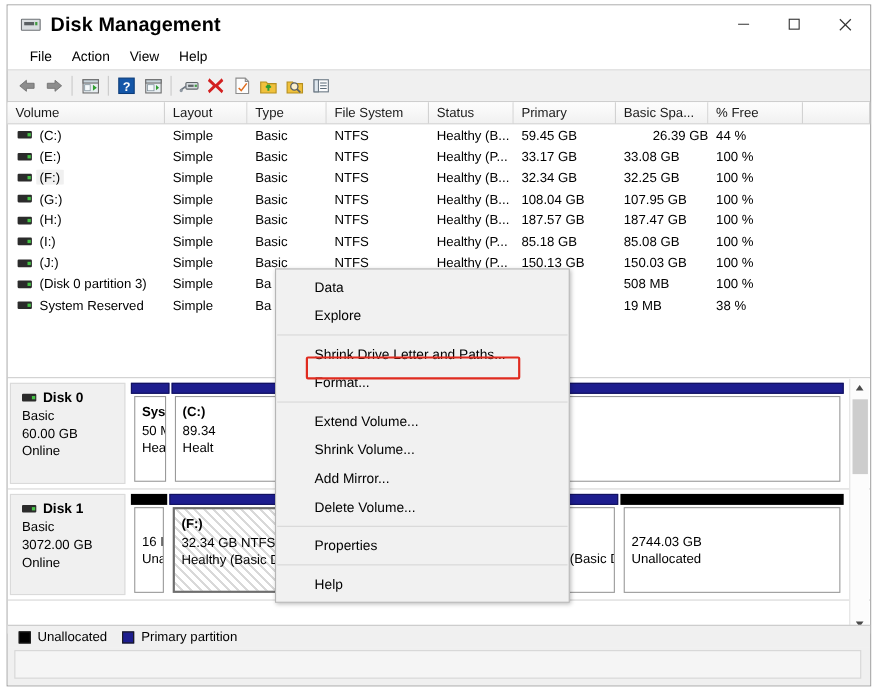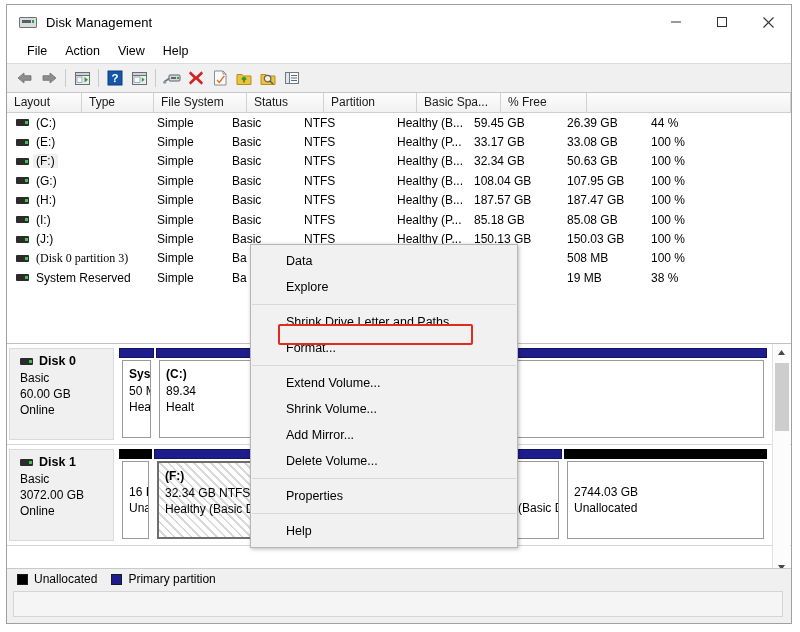--- a/index.html
+++ b/index.html
@@ -18,21 +18,21 @@
   .titlebar{
     position:relative;height:34px;background:#ffffff;
     display:flex;align-items:center;
   }
   .title-ico{
     width:18px;height:14px;margin-left:12px;margin-right:9px;position:relative;
   }
   .title-ico .body{position:absolute;left:0;top:2px;width:18px;height:11px;background:#d9dde0;border:1px solid #6d7175;border-radius:1px;box-sizing:border-box;}
   .title-ico .slot{position:absolute;left:3px;top:5px;width:9px;height:3px;background:#5a5f63;}
   .title-ico .led{position:absolute;left:13px;top:5px;width:2px;height:3px;background:#3f9b3f;}
-  .title-text{font-size:13px;color:#000;letter-spacing:.1px;}
+  .title-text{font-size:18px;color:#000;letter-spacing:.1px;font-weight:bold;}
   .wbtns{position:absolute;right:0;top:0;height:34px;display:flex;}
   .wbtn{width:46px;height:34px;display:flex;align-items:center;justify-content:center;}
   .wbtn svg{display:block;}
   
   .menubar{height:24px;display:flex;align-items:center;padding-left:11px;background:#fff;}
   .menubar .mi{font-size:12.5px;padding:2px 9px;color:#000;}
   
   .toolbar{
     height:28px;background:#f0f0f0;border-top:1px solid #dcdcdc;border-bottom:1px solid #c6c6c6;
     display:flex;align-items:center;padding-left:6px;gap:0px;
@@ -223,41 +223,42 @@
           <rect x="1.5" y="1.5" width="4" height="11" fill="#dfe7ee" stroke="#6d7a86"></rect>
           <line x1="7" y1="4.5" x2="13" y2="4.5" stroke="#5b6b78"></line>
           <line x1="7" y1="7" x2="13" y2="7" stroke="#5b6b78"></line>
           <line x1="7" y1="9.5" x2="13" y2="9.5" stroke="#5b6b78"></line>
         </svg>
     </div>
   </div>
 
   <div class="listwrap">
     <div class="lhead">
+      <div class="hc" style="width:143px">Volume</div>
       <div class="hc" style="width:75px">Layout</div>
       <div class="hc" style="width:72px">Type</div>
       <div class="hc" style="width:93px">File System</div>
       <div class="hc" style="width:77px">Status</div>
-      <div class="hc" style="width:93px">Partition</div>
+      <div class="hc" style="width:93px">Primary</div>
       <div class="hc" style="width:84px">Basic Spa...</div>
       <div class="hc" style="width:86px">% Free</div>
       <div class="hc" style="flex:1"></div>
     </div>
     <div id="vrows">
         <div class="row">
           <div class="cell c0" style="width: 143px;">
             <span class="vico"></span>
             <span>(C:)</span>
           </div>
           <div class="cell c1" style="width: 75px;">Simple</div>
           <div class="cell c2" style="width: 72px;">Basic</div>
           <div class="cell c3" style="width: 93px;">NTFS</div>
           <div class="cell c4" style="width: 77px;">Healthy (B...</div>
           <div class="cell c5" style="width: 93px;">59.45 GB</div>
-          <div class="cell c6" style="width: 84px;">26.39 GB</div>
+          <div class="cell c6" style="width: 84px; text-align: right;">26.39 GB</div>
           <div class="cell c7" style="width: 86px;">44 %</div>
         </div>
         <div class="row">
           <div class="cell c0" style="width: 143px;">
             <span class="vico"></span>
             <span>(E:)</span>
           </div>
           <div class="cell c1" style="width: 75px;">Simple</div>
           <div class="cell c2" style="width: 72px;">Basic</div>
           <div class="cell c3" style="width: 93px;">NTFS</div>
@@ -269,21 +270,21 @@
         <div class="row">
           <div class="cell c0" style="width: 143px;">
             <span class="vico"></span>
             <span class="sel-lite">(F:)</span>
           </div>
           <div class="cell c1" style="width: 75px;">Simple</div>
           <div class="cell c2" style="width: 72px;">Basic</div>
           <div class="cell c3" style="width: 93px;">NTFS</div>
           <div class="cell c4" style="width: 77px;">Healthy (B...</div>
           <div class="cell c5" style="width: 93px;">32.34 GB</div>
-          <div class="cell c6" style="width: 84px;">50.63 GB</div>
+          <div class="cell c6" style="width: 84px;">32.25 GB</div>
           <div class="cell c7" style="width: 86px;">100 %</div>
         </div>
         <div class="row">
           <div class="cell c0" style="width: 143px;">
             <span class="vico"></span>
             <span>(G:)</span>
           </div>
           <div class="cell c1" style="width: 75px;">Simple</div>
           <div class="cell c2" style="width: 72px;">Basic</div>
           <div class="cell c3" style="width: 93px;">NTFS</div>
@@ -325,21 +326,21 @@
           </div>
           <div class="cell c1" style="width: 75px;">Simple</div>
           <div class="cell c2" style="width: 72px;">Basic</div>
           <div class="cell c3" style="width: 93px;">NTFS</div>
           <div class="cell c4" style="width: 77px;">Healthy (P...</div>
           <div class="cell c5" style="width: 93px;">150.13 GB</div>
           <div class="cell c6" style="width: 84px;">150.03 GB</div>
           <div class="cell c7" style="width: 86px;">100 %</div>
         </div>
         <div class="row">
-          <div class="cell c0" style="width: 143px; font-family: Liberation Serif, serif;">
+          <div class="cell c0" style="width: 143px;">
             <span class="vico"></span>
             <span>(Disk 0 partition 3)</span>
           </div>
           <div class="cell c1" style="width: 75px;">Simple</div>
           <div class="cell c2" style="width: 72px;">Ba</div>
           <div class="cell c3" style="width: 93px;"></div>
           <div class="cell c4" style="width: 77px;"></div>
           <div class="cell c5" style="width: 93px;"></div>
           <div class="cell c6" style="width: 84px;">508 MB</div>
           <div class="cell c7" style="width: 86px;">100 %</div>

